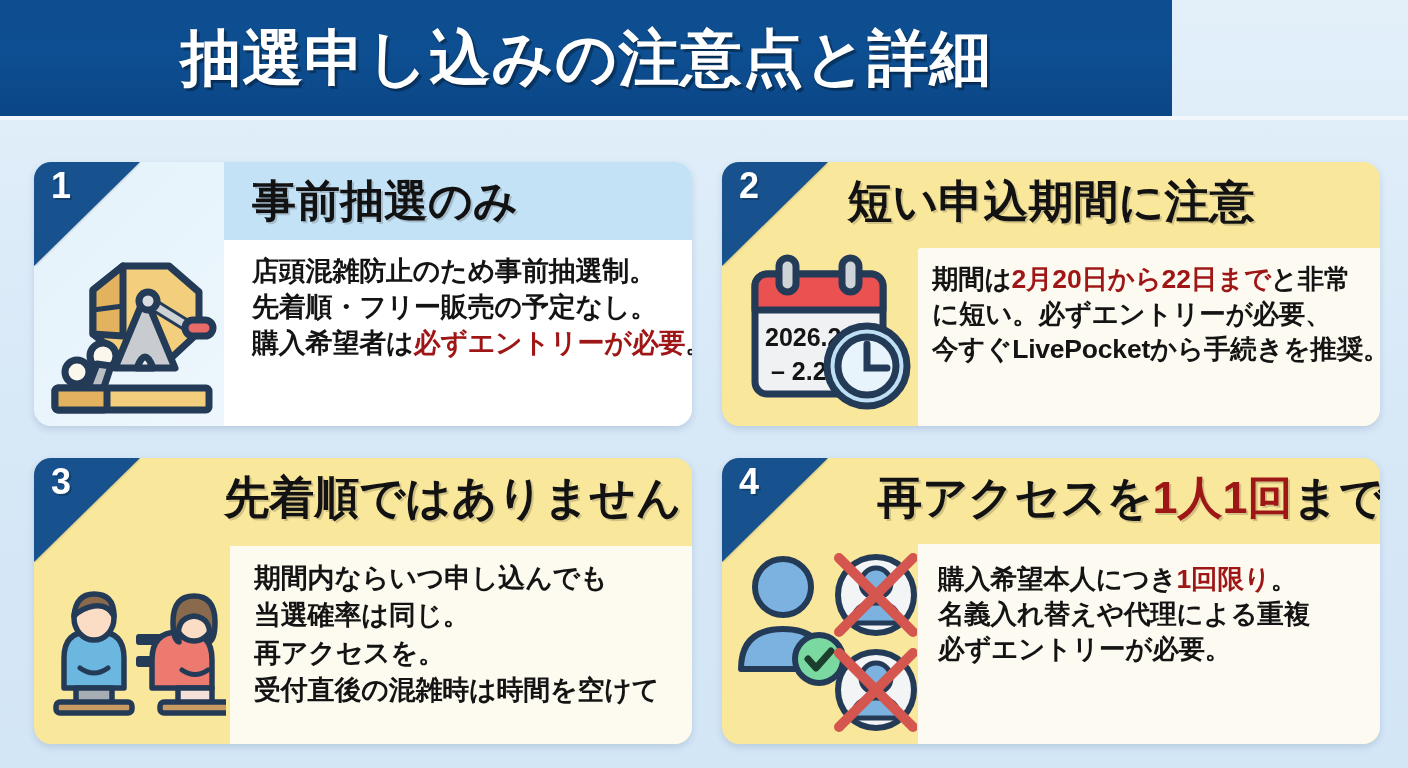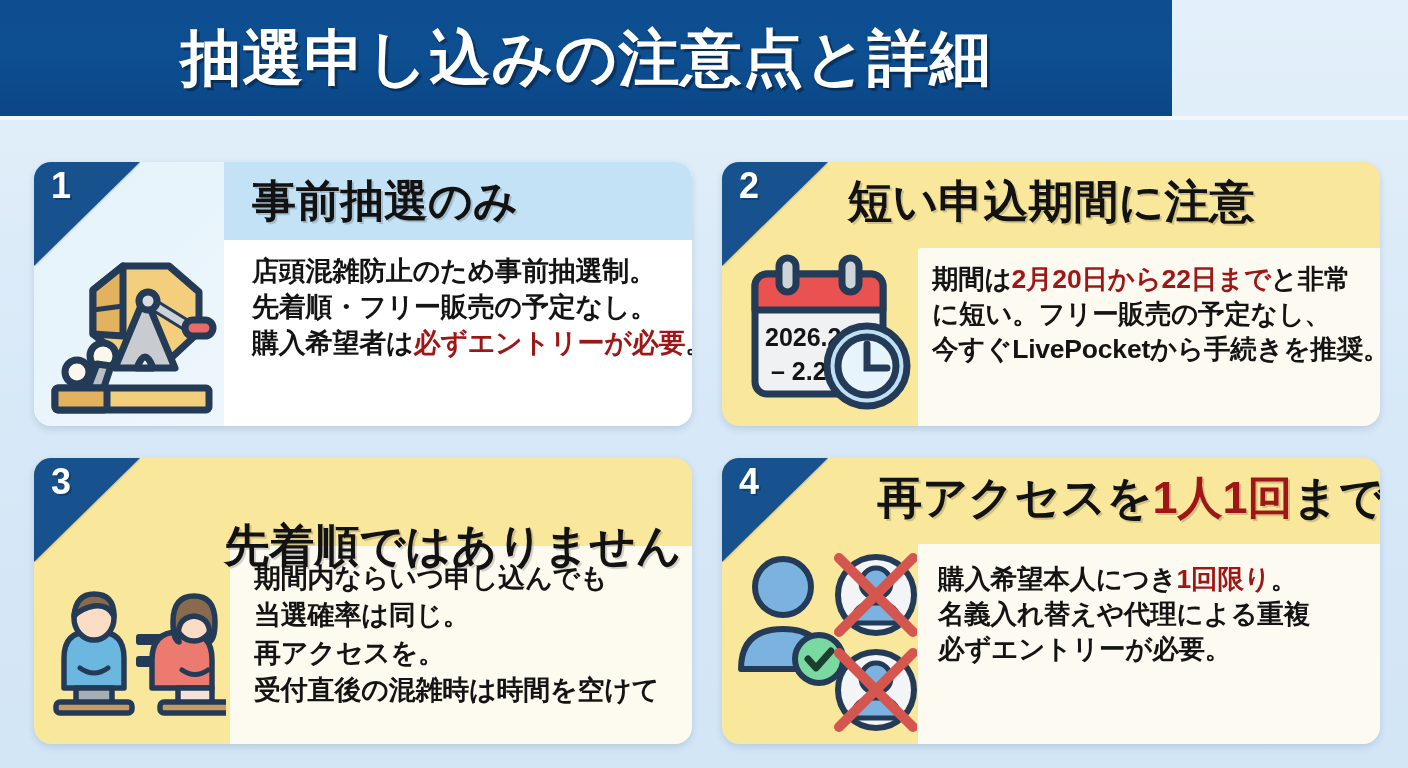--- a/index.html
+++ b/index.html
@@ -49,21 +49,21 @@
     text-shadow:2px 2px 0 rgba(0,0,0,.22);}
 
   
   .ttl{position:absolute;left:0;top:0;height:78px;display:flex;align-items:center;
     z-index:4;}
   .ttl .txt{font-size:44px;font-weight:700;color:#121212;line-height:1;
     white-space:nowrap;text-shadow:2px 2px 0 rgba(0,0,0,.16);}
   .c1 .ttl{left:190px;width:468px;background:#c4e2f6;padding-left:28px;
            border-top-right-radius:17px;}
   .c2 .ttl{left:0;width:658px;justify-content:center;padding-right:22px;}
-  .c3 .ttl{left:0;width:658px;justify-content:center;padding-left:90px;margin-top:48px;}
+  .c3 .ttl{left:0;width:658px;justify-content:center;padding-left:90px;}
   .c4 .ttl{left:0;width:658px;justify-content:center;padding-left:80px;}
   .c2 .ttl .txt,.c3 .ttl .txt,.c4 .ttl .txt{font-size:45px;}
 
   
   .body{position:absolute;z-index:3;box-sizing:border-box;}
   .c1 .body{left:190px;top:78px;width:468px;height:186px;background:#ffffff;
             padding:14px 18px 0 28px;}
   .c2 .body{left:196px;top:86px;width:462px;height:178px;background:#fdfbf1;
             padding:14px 16px 0 14px;border-top-left-radius:3px;}
   .c3 .body{left:196px;top:88px;width:462px;height:198px;background:#fdfaef;
@@ -182,21 +182,21 @@
             <path d="M124,92 L124,116 L144,116" fill="none" stroke-linecap="round" stroke-width="7"></path>
           </g>
         </svg>
       </div>
 
       <div class="body">
         <p>
           <span>期間は</span><span class="hl">2月20日から22日まで</span><span>と非常</span>
         </p>
         <p>
-          <span>に短い。フリー販売の予定なし、</span>
+          <span>に短い。必ずエントリーが必要、</span>
         </p>
         <p>
           <span>今すぐLivePocketから手続きを推奨。</span>
         </p>
       </div>
     </div>
 
     <div class="card c3 yellow">
       <div class="badge">
         <div class="tri"></div>

